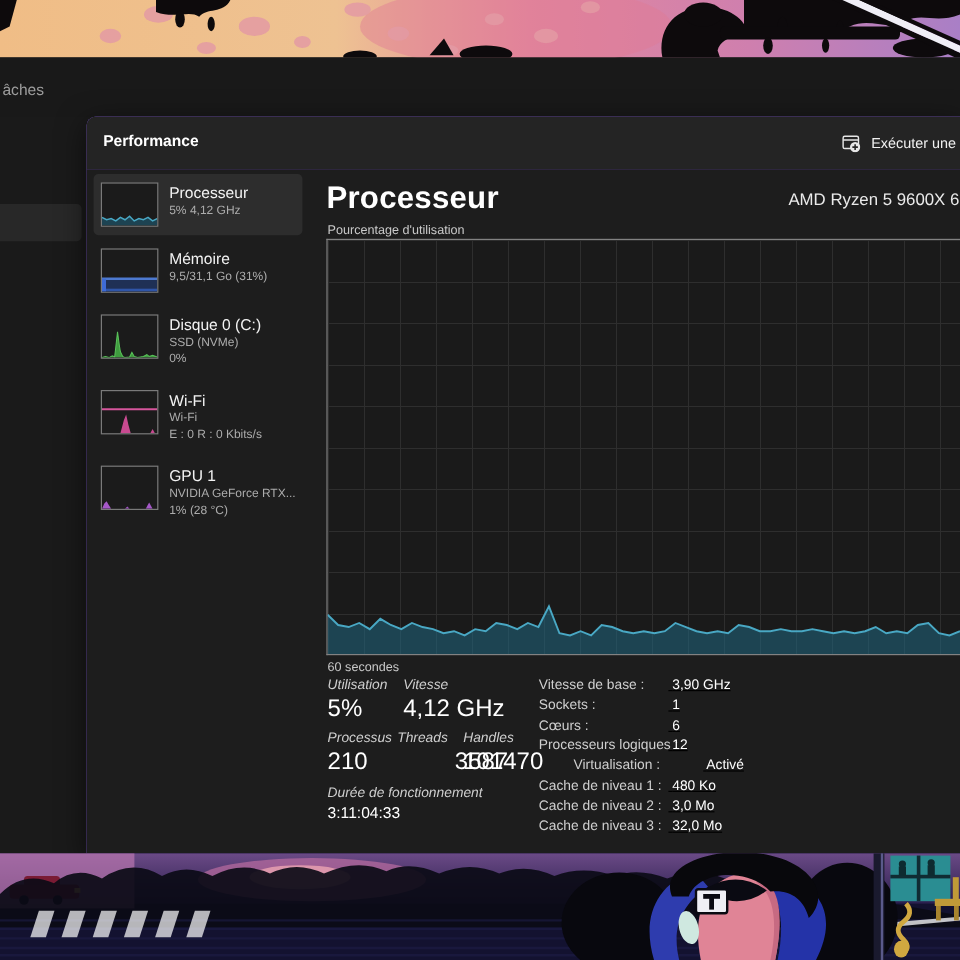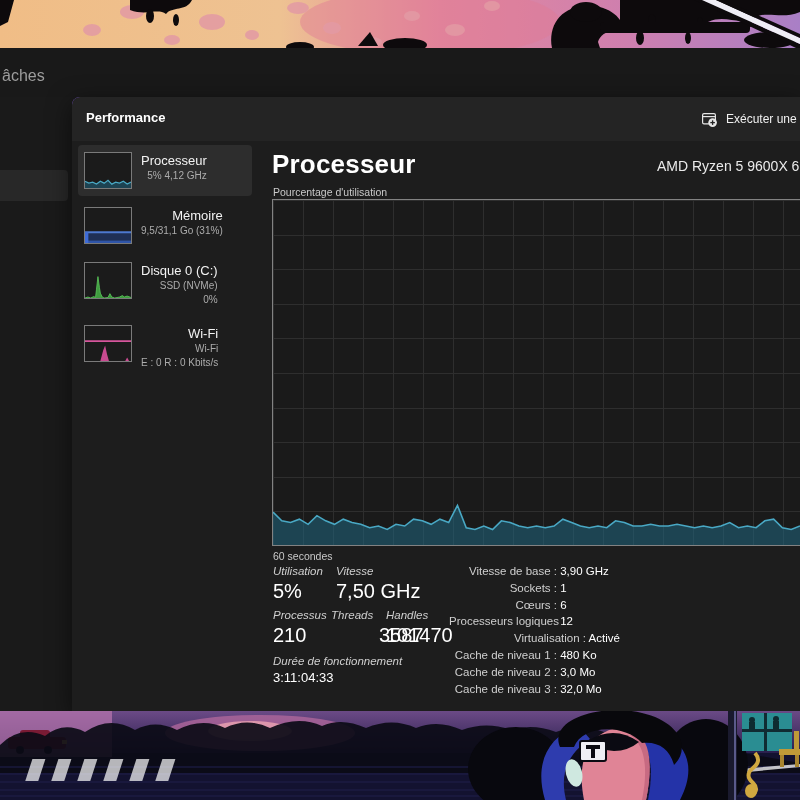--- a/index.html
+++ b/index.html
@@ -3,27 +3,27 @@
 <meta charset="utf-8">
 <style>
   html,body{margin:0;padding:0;background:#000;}
   .stage{position:relative;width:800px;height:800px;background:#1a1a1a;overflow:hidden;
          font-family:"Liberation Sans",sans-serif;-webkit-font-smoothing:antialiased;}
   svg{display:block;}
 
   
   .art-top{position:absolute;top:0;left:0;width:800px;height:48px;}
   .desktop-strip{position:absolute;top:48px;left:0;width:800px;height:49px;background:#191919;}
-  .bg-title{position:absolute;top:67px;left:2px;font-size:16px;color:#9d9d9d;}
+  .bg-title{position:absolute;top:67px;left:2px;font-size:13px;color:#9d9d9d;}
   .flyout{position:absolute;top:170px;left:0;width:68px;height:31px;background:#282828;border-radius:0 4px 4px 0;}
   .art-bottom{position:absolute;top:711px;left:0;width:800px;height:89px;}
 
   
   .window{position:absolute;top:97px;left:72px;width:728px;height:614px;background:#8b5cf6;
-          border-radius:8px 0 0 0;box-shadow:0 6px 24px rgba(0,0,0,.55);text-align:right;}
+          border-radius:8px 0 0 0;box-shadow:0 6px 24px rgba(0,0,0,.55);}
   .win-header{position:absolute;top:0;left:0;right:0;height:44px;background:#242424;border-radius:8px 0 0 0;}
   .win-title{position:absolute;left:14px;top:13px;font-size:13px;font-weight:700;color:#ffffff;}
   .run-task{position:absolute;left:623px;top:10px;display:flex;align-items:center;gap:9px;
             color:#f0f0f0;font-size:12px;white-space:nowrap;padding:4px 6px;border-radius:4px;cursor:default;}
   .win-body{position:absolute;top:44px;left:0;right:0;bottom:0;background:#1d1d1d;}
 
   
   .sidebar{position:absolute;top:4px;left:6px;width:174px;}
   .side-item{display:flex;align-items:flex-start;padding:7px 6px;border-radius:4px;margin-bottom:4px;}
   .side-item.selected{background:#2d2d2d;}
@@ -44,21 +44,21 @@
            repeating-linear-gradient(to right,#2e2e2e 0 1px,transparent 1px 30px),
            repeating-linear-gradient(to bottom,#2e2e2e 0 1px,transparent 1px 34.6px);}
   .chart svg{position:absolute;inset:0;width:100%;height:100%;}
   .time-label{position:absolute;top:409px;left:1px;font-size:10.5px;color:#c9c9c9;}
 
   
   .stats{position:absolute;top:424px;left:1px;right:0;height:140px;font-size:11.5px;}
   .stat-label{position:absolute;color:#cfcfcf;font-style:italic;}
   .stat-value{position:absolute;color:#ffffff;font-size:20px;}
   .uptime-value{font-size:13px;}
-  .detail-row{position:absolute;left:176px;white-space:nowrap;}
+  .detail-row{position:absolute;left:176px;white-space:nowrap;text-decoration:underline;}
   .detail-label{display:inline-block;width:108px;color:#cfcfcf;}
   .detail-value{color:#ffffff;}
 </style>
 </head>
 <body>
 
 <div class="stage">
 
   <svg class="art-top" viewBox="0 0 800 48" preserveAspectRatio="none">
     <defs>
@@ -185,41 +185,55 @@
             </svg>
           </div>
           <div class="side-text">
             <div class="side-title">Wi-Fi</div>
             <div class="side-sub">Wi-Fi</div>
             <div class="side-sub">E : 0 R : 0 Kbits/s</div>
           </div>
         </div>
 
 
+        <div class="side-item">
+          <div class="thumb">
+            <svg viewBox="0 0 48 36" preserveAspectRatio="none">
+              <polygon points="0,36 2,31.5 4,29.5 6,33 8,36" fill="#a558c8"></polygon>
+              <polygon points="38,36 41,30.5 44,36" fill="#a558c8"></polygon>
+              <polygon points="20,36 22,34 24,36" fill="#a558c8"></polygon>
+            </svg>
+          </div>
+          <div class="side-text">
+            <div class="side-title">GPU 1</div>
+            <div class="side-sub">NVIDIA GeForce RTX...</div>
+            <div class="side-sub">1%  (28 °C)</div>
+          </div>
+        </div>
       </div>
 
       <div class="main">
         <div class="page-title">Processeur</div>
         <div class="device-name">AMD Ryzen 5 9600X 6-C</div>
         <div class="chart-caption">Pourcentage d'utilisation</div>
 
         <div class="chart">
           <svg id="cpu-chart-svg" viewBox="0 0 528 347" preserveAspectRatio="none">
             <polygon id="cpu-fill" fill="rgba(32,104,130,0.55)" points="0,347 0.0,314.0 8.8,322.7 17.6,324.4 26.4,321.0 35.2,326.2 44.0,317.5 52.8,322.7 61.6,326.2 70.4,321.0 79.2,324.4 88.0,326.2 96.8,329.6 105.6,327.9 114.4,331.4 123.2,326.2 132.0,327.9 140.8,321.0 149.6,322.7 158.4,326.2 167.2,321.0 176.0,324.4 184.8,307.1 193.6,329.6 202.4,331.4 211.2,327.9 220.0,331.4 228.8,322.7 237.6,324.4 246.4,327.9 255.2,329.6 264.0,327.9 272.8,329.6 281.6,327.9 290.4,321.0 299.2,324.4 308.0,327.9 316.8,329.6 325.6,327.9 334.4,329.6 343.2,322.7 352.0,324.4 360.8,327.9 369.6,327.9 378.4,326.2 387.2,327.9 396.0,327.9 404.8,326.2 413.6,327.9 422.4,329.6 431.2,327.9 440.0,329.6 448.8,327.9 457.6,324.4 466.4,329.6 475.2,327.9 484.0,329.6 492.8,322.7 501.6,321.0 510.4,329.6 519.2,331.4 528.0,327.9 528,347"></polygon>
             <polyline id="cpu-line" fill="none" stroke="#49a8c4" stroke-width="1.6" points="0.0,314.0 8.8,322.7 17.6,324.4 26.4,321.0 35.2,326.2 44.0,317.5 52.8,322.7 61.6,326.2 70.4,321.0 79.2,324.4 88.0,326.2 96.8,329.6 105.6,327.9 114.4,331.4 123.2,326.2 132.0,327.9 140.8,321.0 149.6,322.7 158.4,326.2 167.2,321.0 176.0,324.4 184.8,307.1 193.6,329.6 202.4,331.4 211.2,327.9 220.0,331.4 228.8,322.7 237.6,324.4 246.4,327.9 255.2,329.6 264.0,327.9 272.8,329.6 281.6,327.9 290.4,321.0 299.2,324.4 308.0,327.9 316.8,329.6 325.6,327.9 334.4,329.6 343.2,322.7 352.0,324.4 360.8,327.9 369.6,327.9 378.4,326.2 387.2,327.9 396.0,327.9 404.8,326.2 413.6,327.9 422.4,329.6 431.2,327.9 440.0,329.6 448.8,327.9 457.6,324.4 466.4,329.6 475.2,327.9 484.0,329.6 492.8,322.7 501.6,321.0 510.4,329.6 519.2,331.4 528.0,327.9"></polyline>
           </svg>
         </div>
 
         <div class="time-label">60 secondes</div>
 
         <div class="stats">
           <span class="stat-label" style="left:0;top:0;">Utilisation</span>
           <span class="stat-label" style="left:63px;top:0;">Vitesse</span>
           <span class="stat-value" style="left:0;top:15px;">5%</span>
-          <span class="stat-value" style="left:63px;top:15px;">7,50 GHz</span>
+          <span class="stat-value" style="left:63px;top:15px;">4,12 GHz</span>
 
           <span class="stat-label" style="left:0;top:44px;">Processus</span>
           <span class="stat-label" style="left:58px;top:44px;">Threads</span>
           <span class="stat-label" style="left:113px;top:44px;">Handles</span>
           <span class="stat-value" style="left:0;top:59px;">210</span>
           <span class="stat-value" style="left:58px;top:59px;margin-left:48px;">3587</span>
           <span class="stat-value" style="left:113px;top:59px;">101470</span>
 
           <span class="stat-label" style="left:0;top:90px;">Durée de fonctionnement</span>
           <span class="stat-value uptime-value" style="left:0;top:105px;">3:11:04:33</span>

